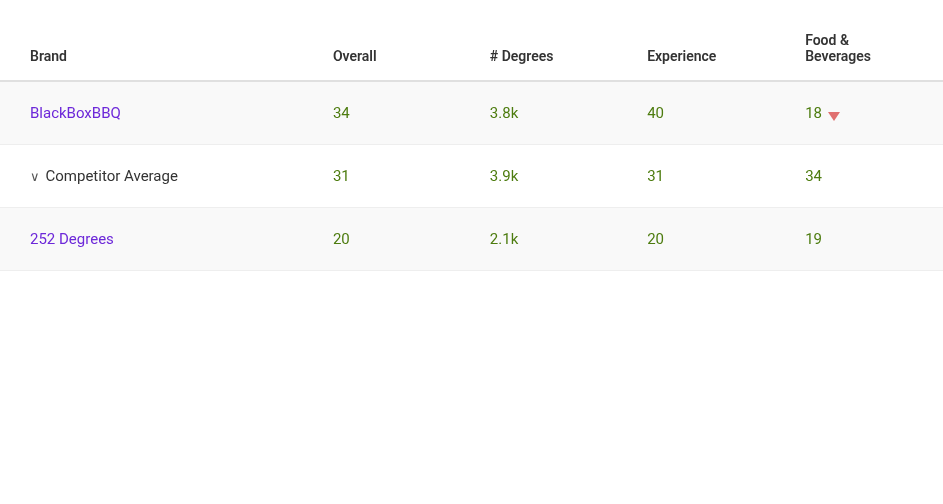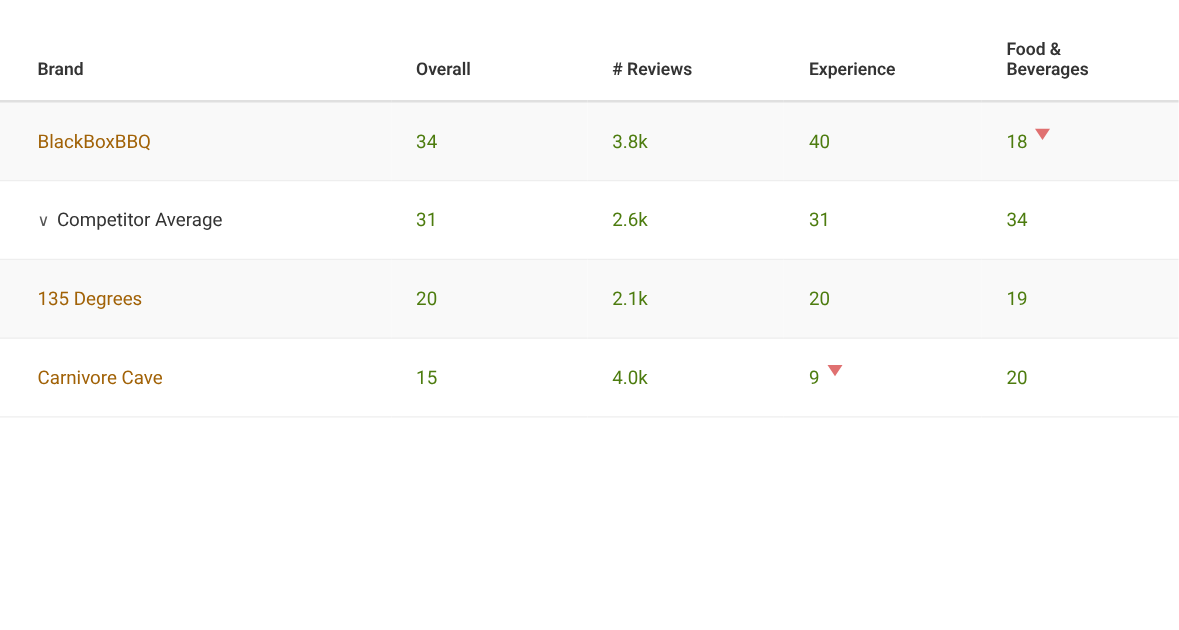--- a/index.html
+++ b/index.html
@@ -67,21 +67,21 @@
     tbody td {
       padding: 22px 20px;
       font-size: 15px;
       color: #4d7c0f;
       vertical-align: middle;
     }
 
     tbody td:first-child {
       padding-left: 30px;
       font-size: 15px;
-      color: #a16207;
+      color: #6d28d9;
     }
 
     .competitor-row td:first-child {
       font-size: 15px;
       color: #333333;
       margin-left: 24px;
     }
 
     .chevron-icon {
       display: inline-block;
@@ -111,38 +111,38 @@
       border-right: 6px solid transparent;
       border-bottom: 9px solid #5cb85c;
       margin-left: 6px;
       vertical-align: middle;
       position: relative;
       top: -1px;
     }
 
     .cell-with-indicator {
       display: flex;
-      align-items: flex-start;
+      align-items: flex-end;
     }
   </style>
 </head>
 <body>
 
 <div class="table-container">
   <table>
     <thead>
       <tr>
         <th>
           <span>Brand</span>
         </th>
         <th>
           <span>Overall</span>
         </th>
         <th>
-          <span># Reviews</span>
+          <span># Degrees</span>
         </th>
         <th>
           <span>Experience</span>
         </th>
         <th style="white-space: pre-line;">
           <span>Food &amp;<br>Beverages</span>
         </th>
       </tr>
     </thead>
     <tbody id="table-body">
@@ -158,58 +158,42 @@
           <td>
             <div class="cell-with-indicator">
               <span>18</span>
               <span class="triangle-down"></span>
             </div>
           </td>
         </tr>
         <tr class="competitor-row">
           <td><span class="chevron-icon">∨</span><span>Competitor Average</span></td>
           <td>31</td>
-          <td>2.6k</td>
+          <td>3.9k</td>
           <td>
             <div class="cell-with-indicator">
               <span>31</span>
             </div>
           </td>
           <td>
             <div class="cell-with-indicator">
               <span>34</span>
             </div>
           </td>
         </tr>
         <tr>
-          <td><span>135 Degrees</span></td>
+          <td><span>252 Degrees</span></td>
           <td>20</td>
           <td>2.1k</td>
           <td>
             <div class="cell-with-indicator">
               <span>20</span>
             </div>
           </td>
           <td>
             <div class="cell-with-indicator">
               <span>19</span>
             </div>
           </td>
         </tr>
-        <tr>
-          <td><span>Carnivore Cave</span></td>
-          <td>15</td>
-          <td>4.0k</td>
-          <td>
-            <div class="cell-with-indicator">
-              <span>9</span>
-              <span class="triangle-down"></span>
-            </div>
-          </td>
-          <td>
-            <div class="cell-with-indicator">
-              <span>20</span>
-            </div>
-          </td>
-        </tr>
       </tbody>
   </table>
 </div>
 
 </body></html>

